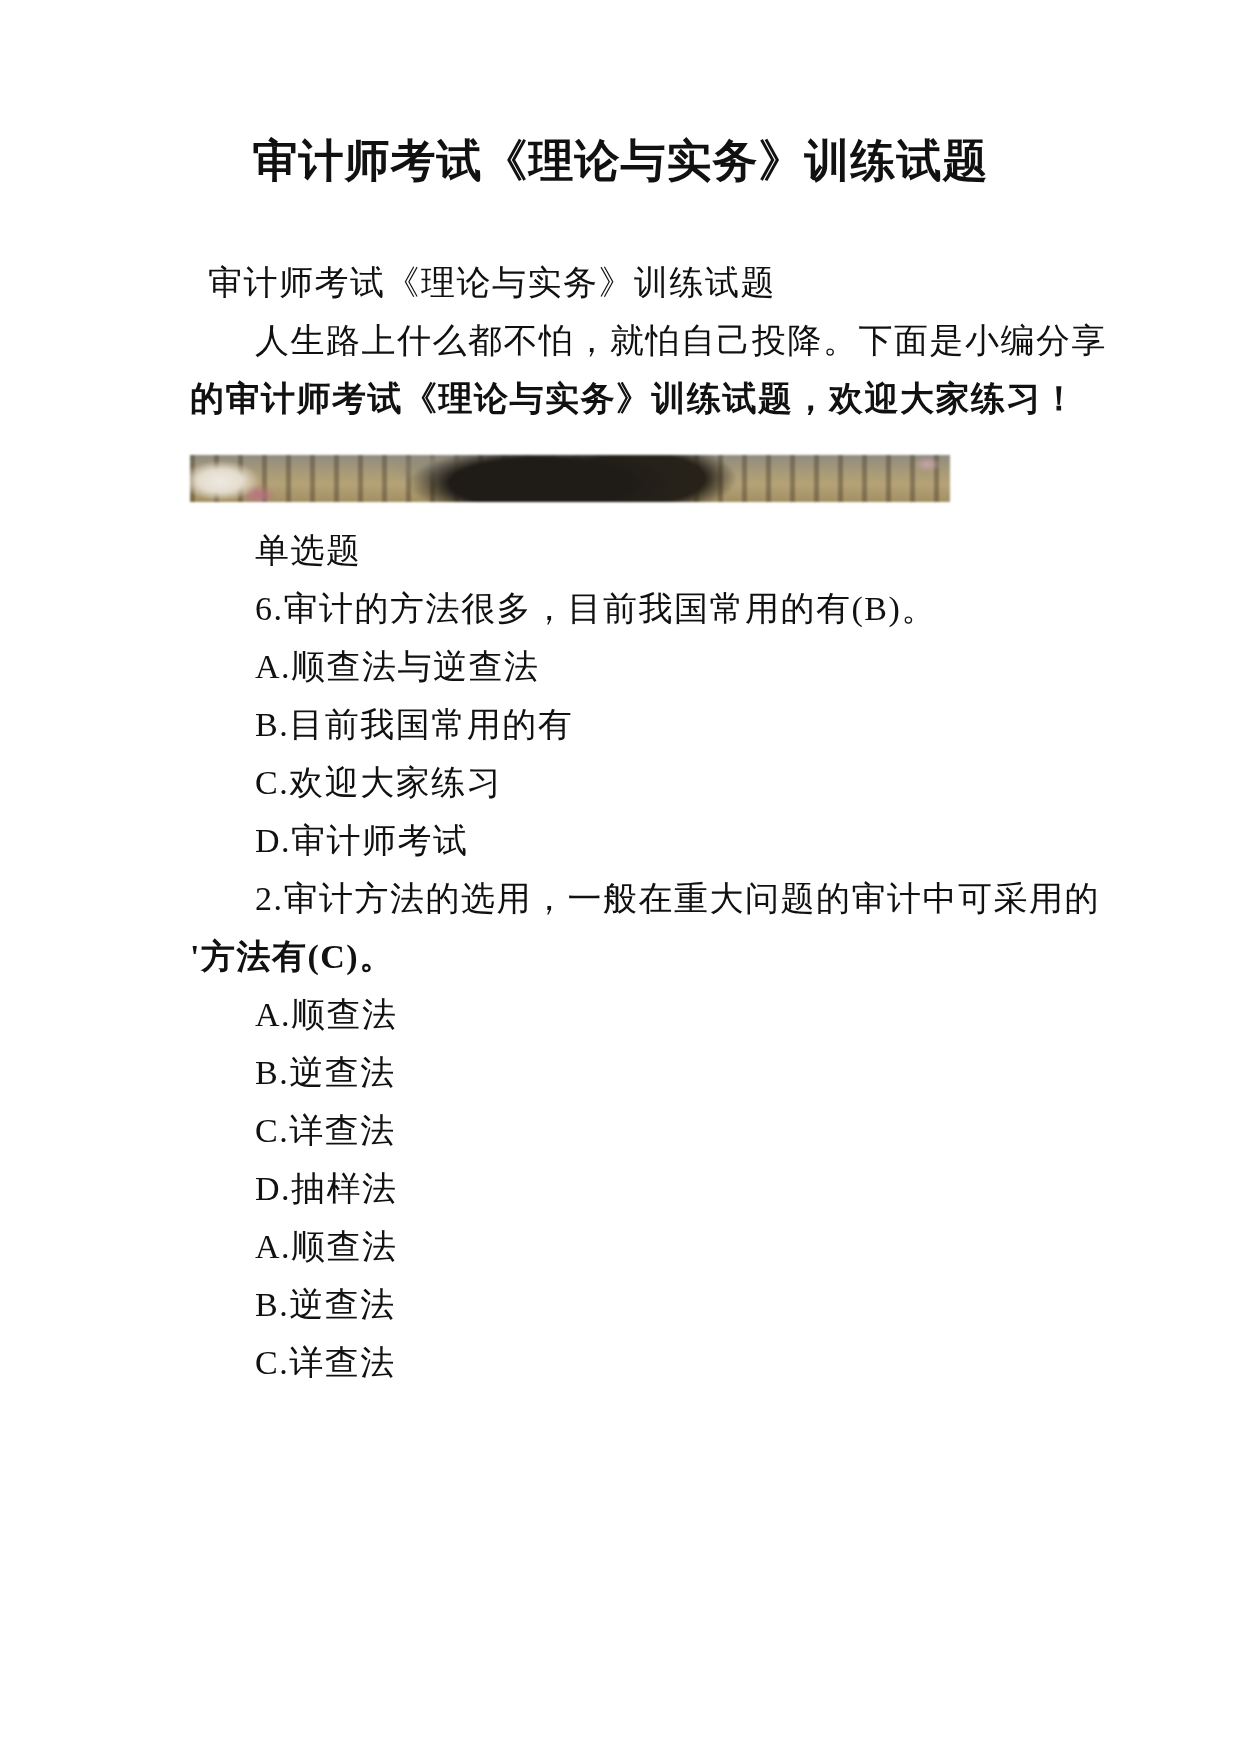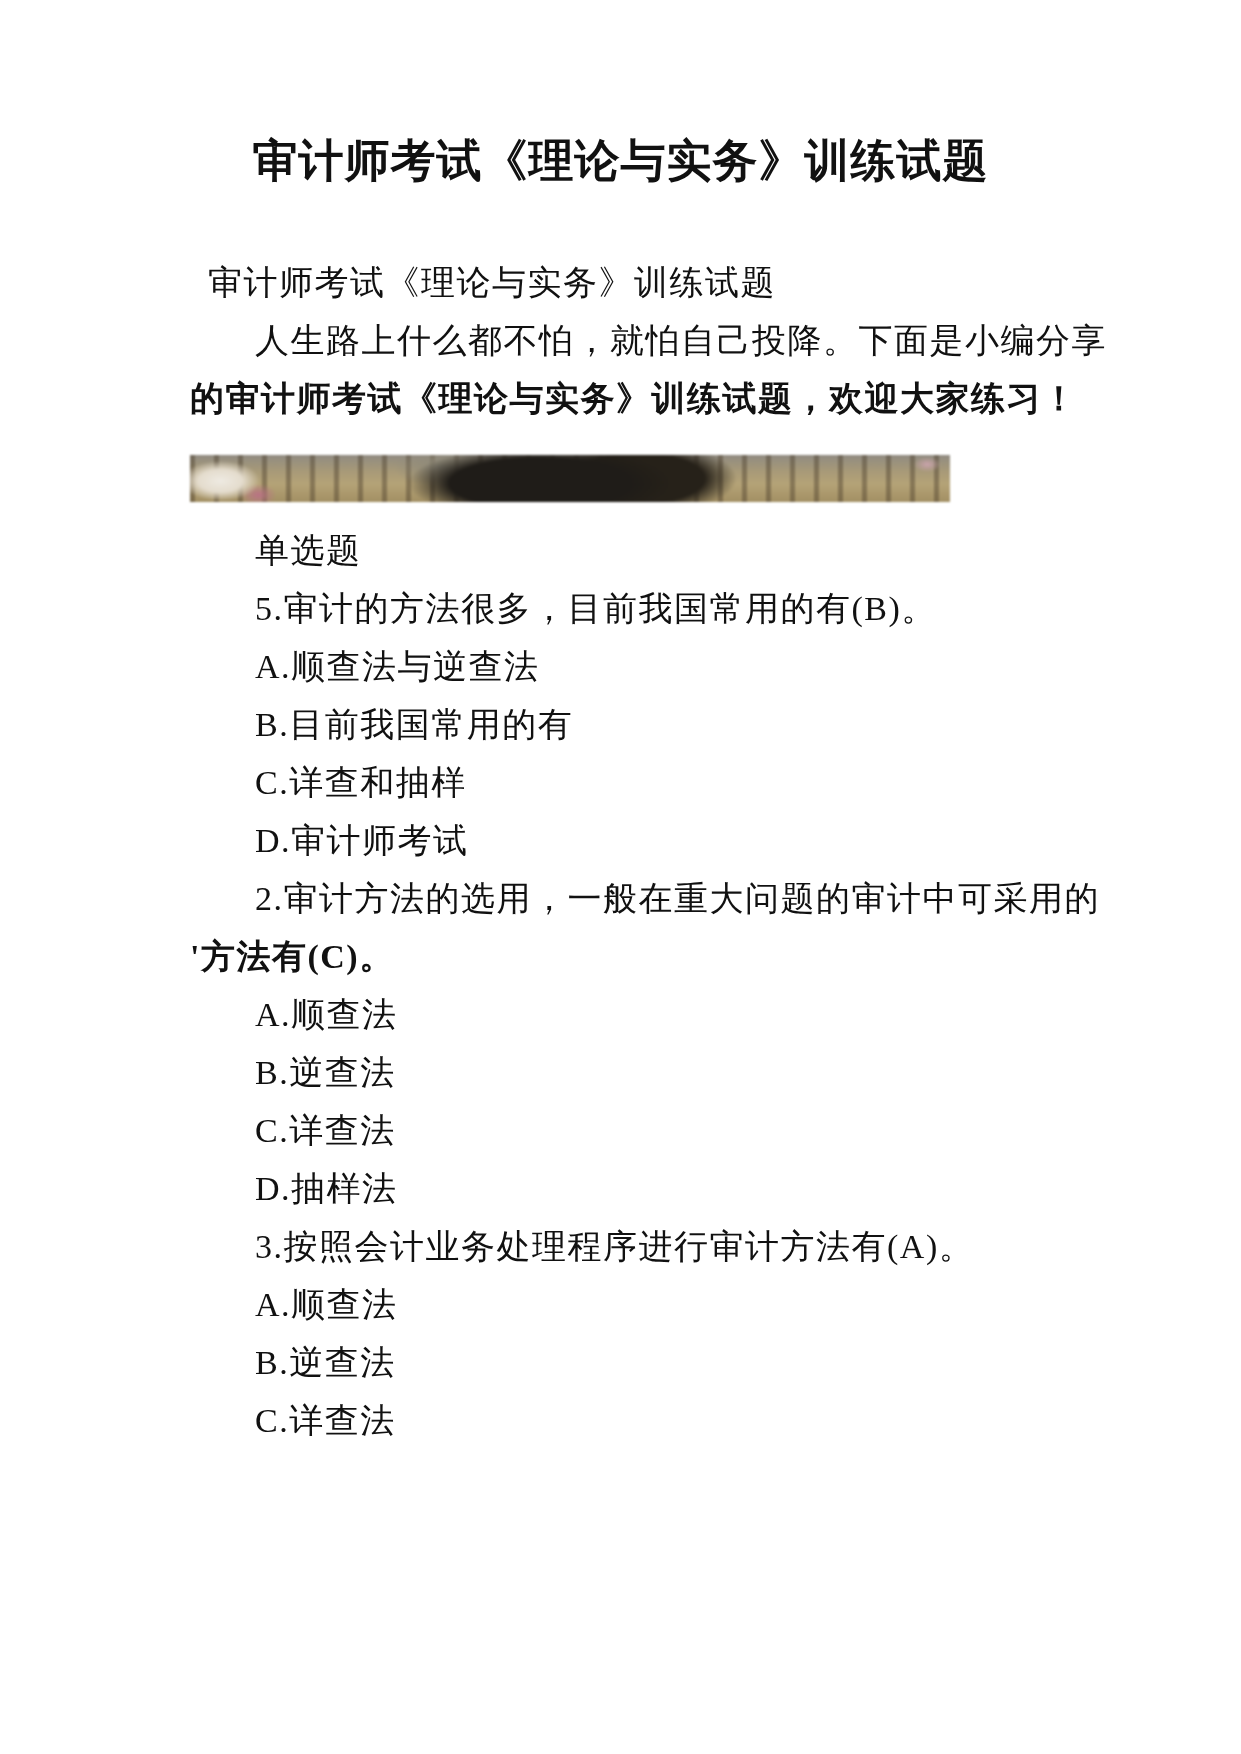--- a/index.html
+++ b/index.html
@@ -63,33 +63,32 @@
   <div class="content">
 
     <div class="line ind-half">审计师考试《理论与实务》训练试题</div>
     <div class="line ind-std">人生路上什么都不怕，就怕自己投降。下面是小编分享</div>
     <div class="line ind-none">的审计师考试《理论与实务》训练试题，欢迎大家练习！</div>
 
     <div class="photo-strip"></div>
 
     <div class="line ind-std">单选题</div>
 
-    <div class="line ind-std">5.审计的方法很多，目前我国常用的有(B)。</div>
+    <div class="line ind-std">6.审计的方法很多，目前我国常用的有(B)。</div>
     <div class="line ind-std">A.顺查法与逆查法</div>
     <div class="line ind-std">B.目前我国常用的有</div>
-    <div class="line ind-std">C.详查和抽样</div>
+    <div class="line ind-std">C.欢迎大家练习</div>
     <div class="line ind-std">D.审计师考试</div>
 
     <div class="line ind-std">2.审计方法的选用，一般在重大问题的审计中可采用的</div>
     <div class="line ind-none">'方法有(C)。</div>
     <div class="line ind-std">A.顺查法</div>
     <div class="line ind-std">B.逆查法</div>
     <div class="line ind-std">C.详查法</div>
     <div class="line ind-std">D.抽样法</div>
 
-    <div class="line ind-std">3.按照会计业务处理程序进行审计方法有(A)。</div>
     <div class="line ind-std">A.顺查法</div>
     <div class="line ind-std">B.逆查法</div>
     <div class="line ind-std">C.详查法</div>
 
 
   </div>
 </div>
 
 </body></html>

